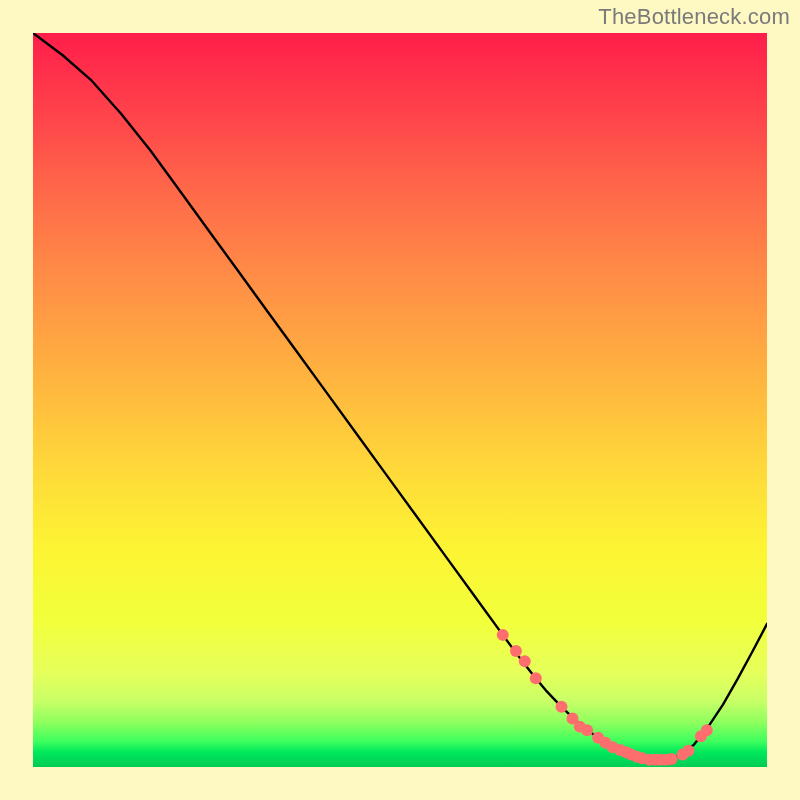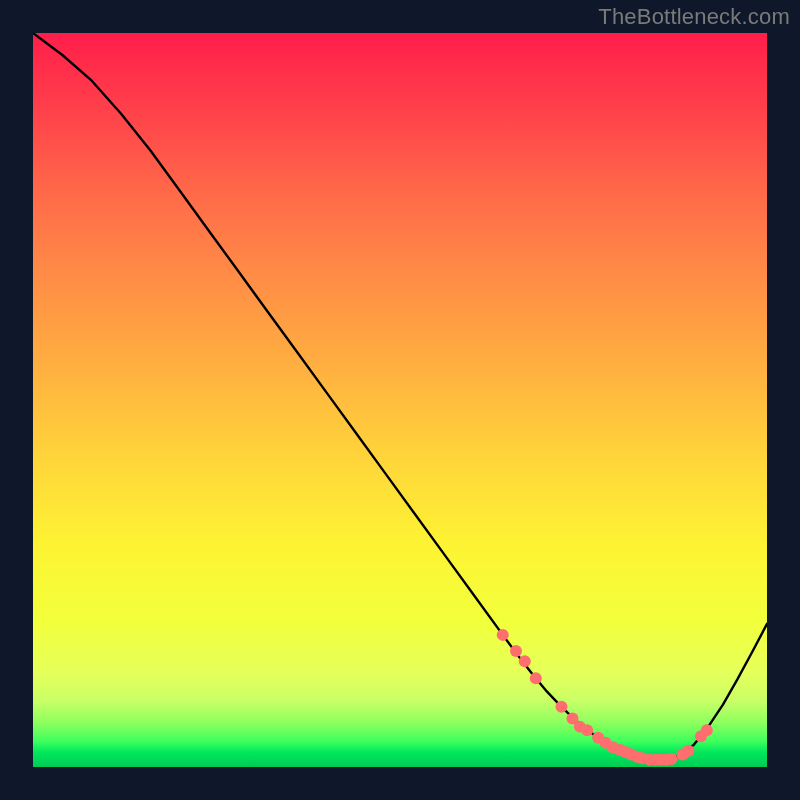--- a/index.html
+++ b/index.html
@@ -8,21 +8,21 @@
     width: 800px;
     height: 800px;
     background: #000;
     overflow: hidden;
     font-family: Arial, Helvetica, sans-serif;
   }
   .frame {
     position: relative;
     width: 800px;
     height: 800px;
-    background: #0f172a;
+    background: #fef9c3;
   }
   .watermark {
     position: absolute;
     top: 4px;
     right: 10px;
     color: #7a7a7a;
     font-size: 22px;
     font-weight: 500;
     letter-spacing: 0.2px;
     z-index: 5;

